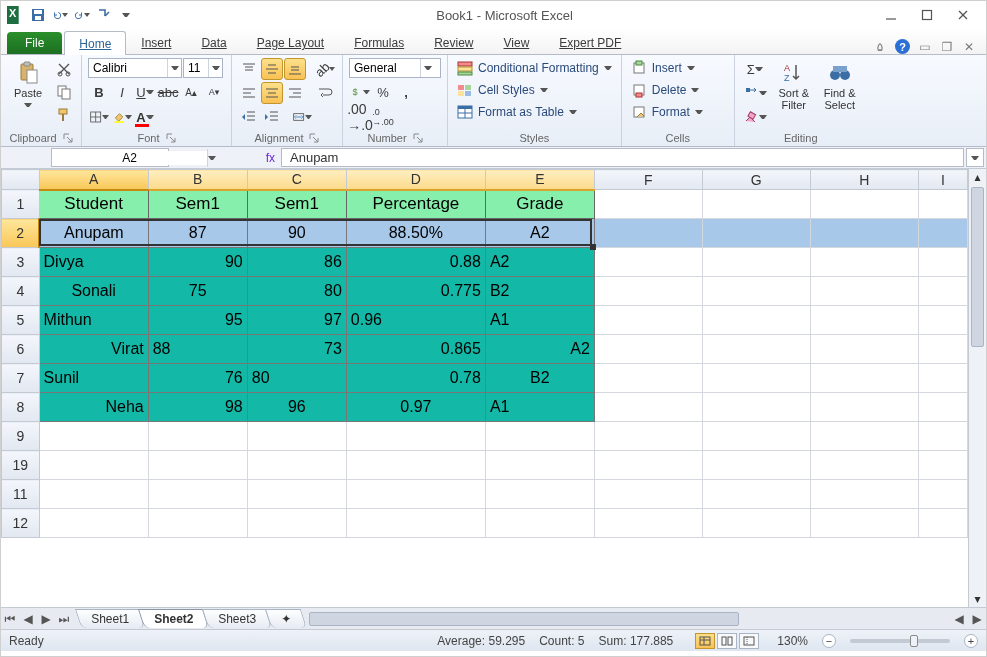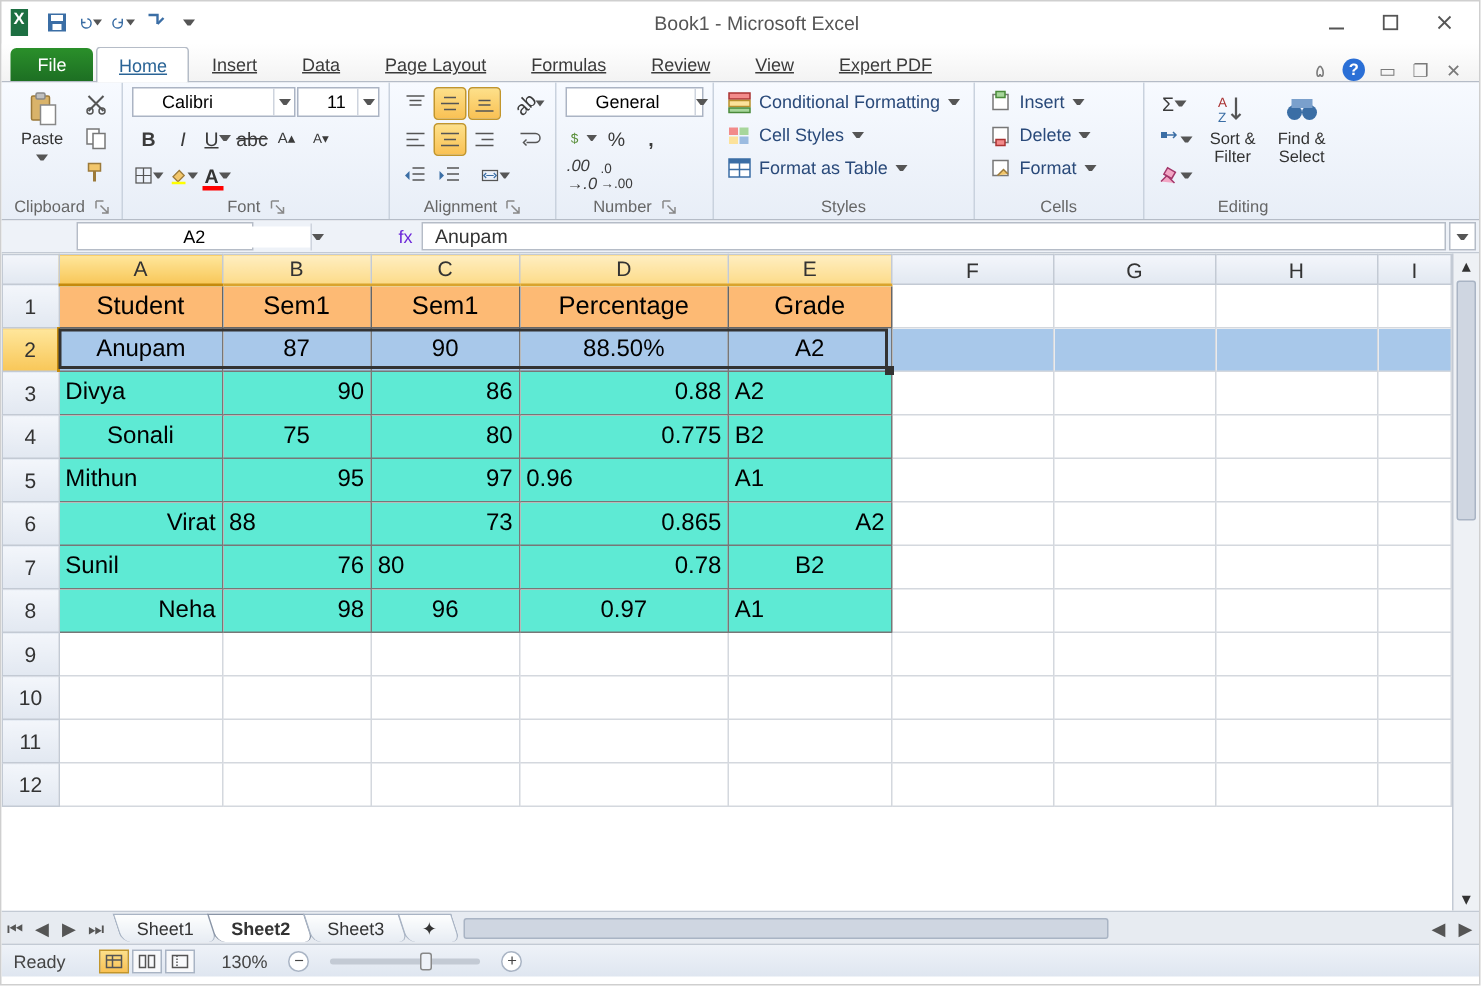--- a/index.html
+++ b/index.html
@@ -30,21 +30,21 @@
   .group-label{height:16px;text-align:center;font-size:11px;color:#666;display:flex;align-items:center;justify-content:center;gap:4px;}
   .dlaunch{width:10px;height:10px;margin-left:2px;}
   .dlaunch svg{stroke:#888;stroke-width:1;fill:none;}
   .bigbtn{display:flex;flex-direction:column;align-items:center;justify-content:flex-start;padding:2px 4px;border:1px solid transparent;border-radius:3px;gap:2px;min-width:42px;}
   .bigbtn-label{font-size:11px;text-align:center;line-height:1.1;}
   .sbtn{width:22px;height:22px;display:flex;align-items:center;justify-content:center;border:1px solid transparent;border-radius:3px;font-size:13px;color:#3b3b3b;}
   .sbtn.on{background:linear-gradient(#fde08a,#f9c154);border-color:#c2962c;}
   .stk{display:flex;flex-direction:column;gap:1px;}
   .rowbtns{display:flex;gap:1px;}
   .combo{display:flex;align-items:center;border:1px solid #abb4c4;background:#fff;height:20px;}
-  .combo-input{border:none;outline:none;font-size:12px;padding:0 4px;margin-left:15px;}
+  .combo-input{border:none;outline:none;font-size:12px;padding:0 4px;}
   .combo-arrow{width:14px;height:18px;display:flex;align-items:center;justify-content:center;color:#555;border-left:1px solid #ced4de;}
   .dd{width:8px;height:8px;}
   .dd::before{content:"";display:block;border-left:3px solid transparent;border-right:3px solid transparent;border-top:4px solid #555;margin:2px auto 0 auto;}
   .styles-list{display:flex;flex-direction:column;gap:2px;font-size:12px;color:#2a4a7a;}
   .styles-list .srow{display:flex;align-items:center;gap:5px;padding:1px 2px;border:1px solid transparent;border-radius:2px;}
   .cells-list,.styles-list{min-width:100px;}
   
   .fbar{height:22px;display:flex;align-items:stretch;border-bottom:1px solid #c3cad4;background:#eef2f8;}
   .namebox{width:118px;display:flex;align-items:center;background:#fff;border:1px solid #b5bcc7;margin:1px 0 1px 50px;}
   .namebox-input{flex:1;border:none;outline:none;text-align:center;font-size:12px;}
@@ -55,22 +55,22 @@
   .gridwrap{position:relative;height:438px;display:flex;}
   .grid{flex:1;overflow:hidden;position:relative;background:#fff;}
   table.sheet{border-collapse:collapse;table-layout:fixed;}
   .colhead th,.rowhead{background:linear-gradient(#f3f6fb,#e2e8f1);border:1px solid #c3cad4;font-weight:normal;color:#333;font-size:14px;text-align:center;}
   .colhead th{height:20px;}
   .colhead th.sel{background:linear-gradient(#ffe69b,#f8c758);border-bottom:2px solid #c48a0e;}
   .colhead th.range{background:linear-gradient(#ffeec0,#fcdb89);border-bottom:2px solid #d9a42e;}
   .rowhead{width:38px;}
   .rowhead.sel{background:linear-gradient(#ffe69b,#f8c758);border-right:2px solid #c48a0e;}
   td.cell{border:1px solid #d4d8de;height:29px;padding:0 4px;font-size:16px;color:#000;background:#fff;white-space:nowrap;overflow:hidden;}
-  td.databorder{border:1px solid #777;background:#5eead4;}
-  td.header-row{background:#fdba74;border:1px solid #666;text-align:center;font-size:17px;}
+  td.databorder{border:1px solid #777;background:#14b8a6;}
+  td.header-row{background:#86efac;border:1px solid #666;text-align:center;font-size:17px;}
   tr.selrow td.cell{background:#a8c8ea;}
   tr.selrow td.databorder{background:#a8c8ea;}
   .selbox{position:absolute;border:2px solid #333;pointer-events:none;}
   .selhandle{position:absolute;width:6px;height:6px;background:#333;pointer-events:none;}
   .vsb{width:18px;background:#eef1f5;border-left:1px solid #c3cad4;position:relative;}
   .vsb .up,.vsb .down{height:16px;display:flex;align-items:center;justify-content:center;}
   .vsb .thumb{position:absolute;left:2px;right:2px;top:18px;height:160px;background:#cfd6e1;border:1px solid #a9b4c4;border-radius:2px;}
   
   .sheetbar{height:22px;display:flex;align-items:center;background:#e7ebf1;border-top:1px solid #c3cad4;font-size:12px;}
   .navbtn{width:18px;height:18px;display:flex;align-items:center;justify-content:center;color:#555;}
@@ -382,21 +382,21 @@
               <text x="3" y="12" font-size="11" fill="#5a8f3a">$</text>
             </svg>
             <span class="dd"></span>
           </div>
         <div class="sbtn">%</div>
         <div class="sbtn">
             <b>,</b>
           </div>
       </div>
       <div class="rowbtns">
-        <div class="sbtn" style="font-size:11px;font-style:italic;">.00<br>→.0</div>
+        <div class="sbtn" style="font-size:14px;">.00<br>→.0</div>
         <div class="sbtn" style="font-size:9px;">.0<br>→.00</div>
       </div>
     </div>
     <div class="group-label">
         <span>Number</span>
         <span class="dlaunch"><svg viewBox="0 0 10 10">
             <path d="M1 1 H6 M1 1 V6 M4 4 L9 9 M9 5 V9 H5"></path>
           </svg></span>
       </div>
   </div>
@@ -666,21 +666,21 @@
             <td class="cell"></td>
             <td class="cell"></td>
             <td class="cell"></td>
             <td class="cell"></td>
             <td class="cell"></td>
             <td class="cell"></td>
             <td class="cell"></td>
             <td class="cell"></td>
           </tr>
           <tr class="r10">
-            <th class="rowhead">10</th>
+            <th class="rowhead">19</th>
             <td class="cell"></td>
             <td class="cell"></td>
             <td class="cell"></td>
             <td class="cell"></td>
             <td class="cell"></td>
             <td class="cell"></td>
             <td class="cell"></td>
             <td class="cell"></td>
             <td class="cell"></td>
           </tr>
@@ -733,20 +733,25 @@
   <div class="sheet-tab"><span>✦</span></div>
   <div class="hsb-track">
       <div class="hsb-thumb"></div>
     </div>
   <div class="navbtn">◀</div>
   <div class="navbtn">▶</div>
 </div>
 
 <div class="status">
   <span>Ready</span>
+  <div class="calc">
+    <span><span>Average:</span> <span>59.295</span></span>
+    <span><span>Count:</span> <span>5</span></span>
+    <span><span>Sum:</span> <span>177.885</span></span>
+  </div>
   <div style="display:flex;gap:2px;margin-left:8px;">
     <div class="viewbtn active">
         <svg width="12" height="10">
           <rect x="1" y="1" width="10" height="8" fill="none" stroke="#555"></rect>
           <line x1="1" y1="4" x2="11" y2="4" stroke="#555"></line>
           <line x1="5" y1="1" x2="5" y2="9" stroke="#555"></line>
         </svg>
       </div>
     <div class="viewbtn">
         <svg width="12" height="10">

